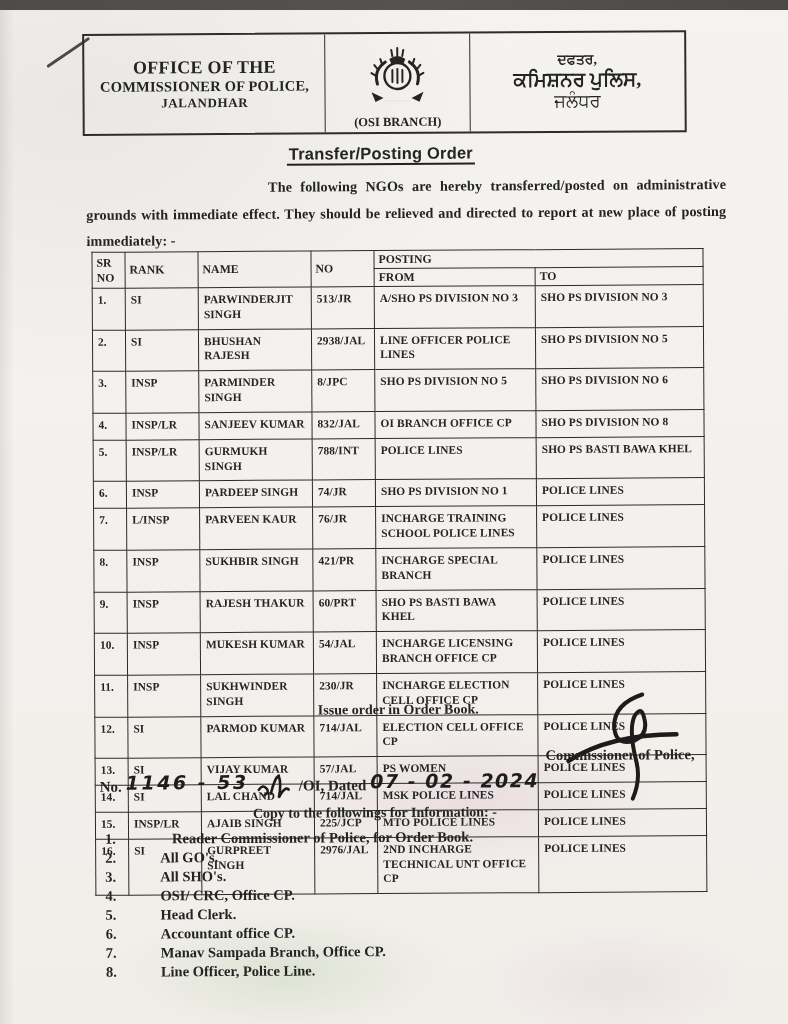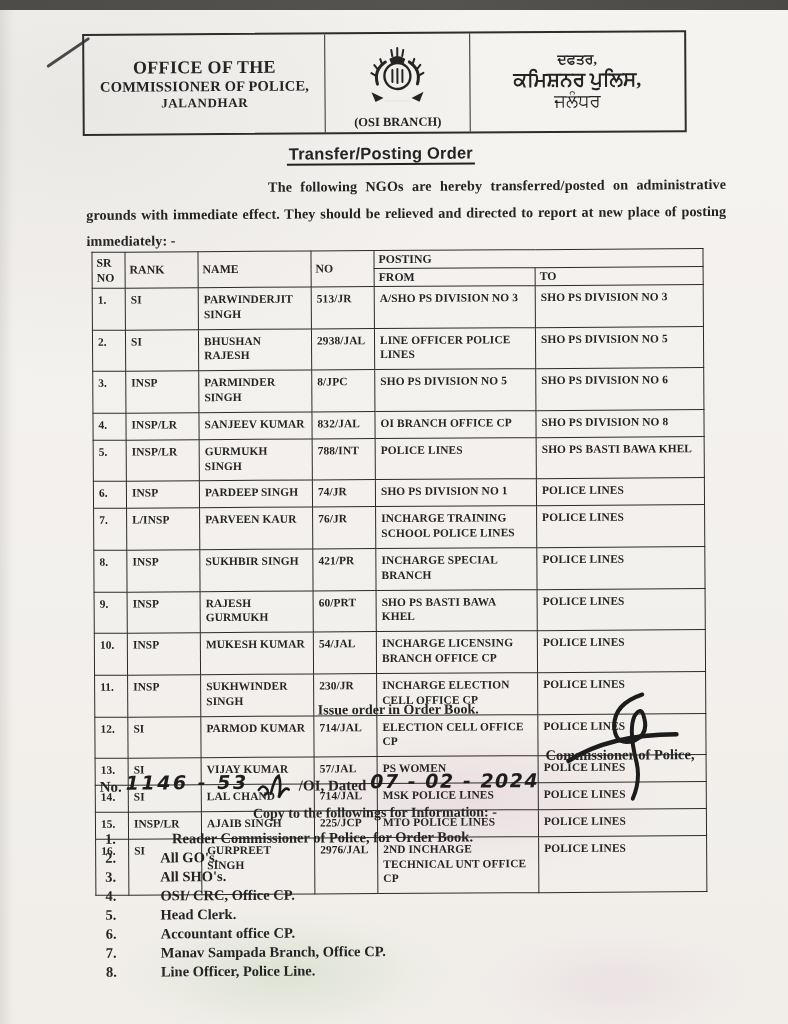--- a/index.html
+++ b/index.html
@@ -201,21 +201,21 @@
           <td>8.</td>
           <td>INSP</td>
           <td>SUKHBIR SINGH</td>
           <td>421/PR</td>
           <td>INCHARGE SPECIAL BRANCH</td>
           <td>POLICE LINES</td>
         </tr>
       <tr>
           <td>9.</td>
           <td>INSP</td>
-          <td>RAJESH GURMUKH</td>
+          <td>RAJESH THAKUR</td>
           <td>60/PRT</td>
           <td>SHO PS BASTI BAWA KHEL</td>
           <td>POLICE LINES</td>
         </tr>
       <tr>
           <td>10.</td>
           <td>INSP</td>
           <td>MUKESH KUMAR</td>
           <td>54/JAL</td>
           <td>INCHARGE LICENSING BRANCH OFFICE CP</td>

